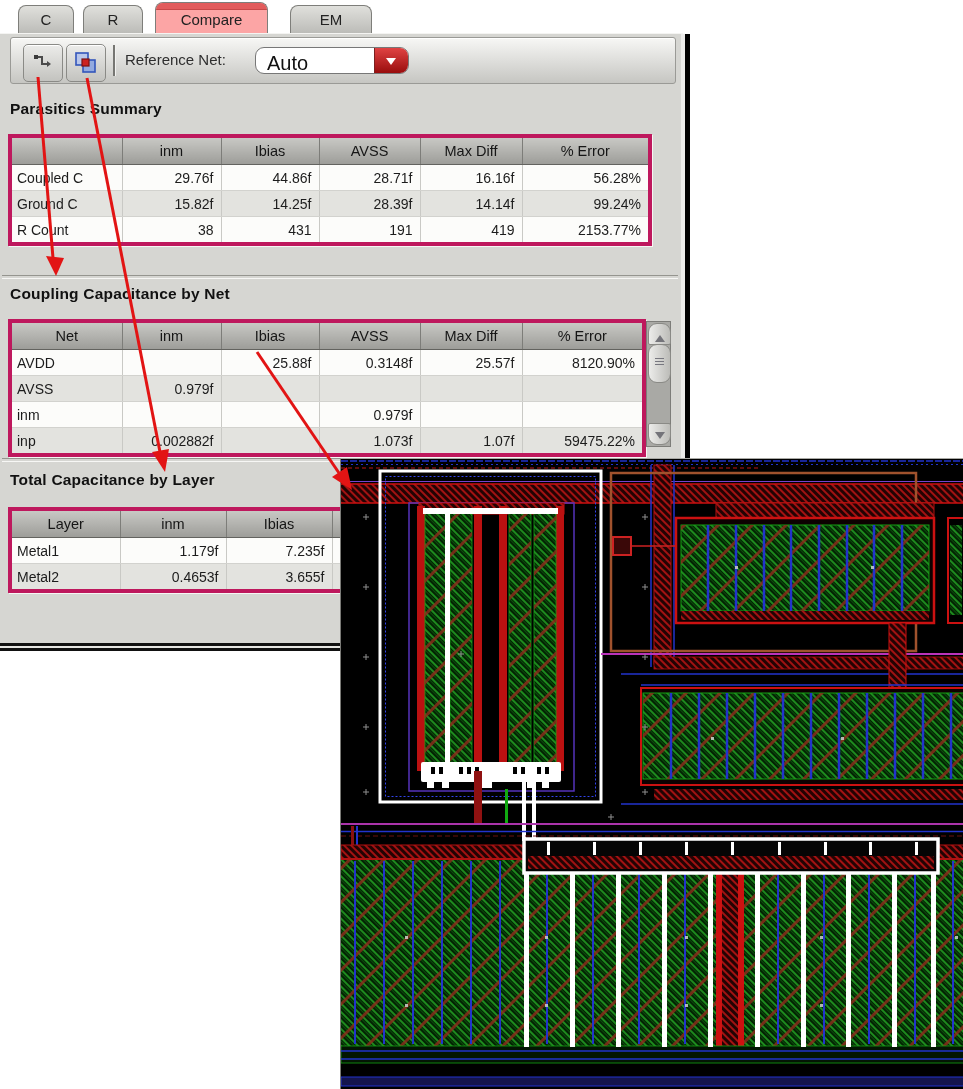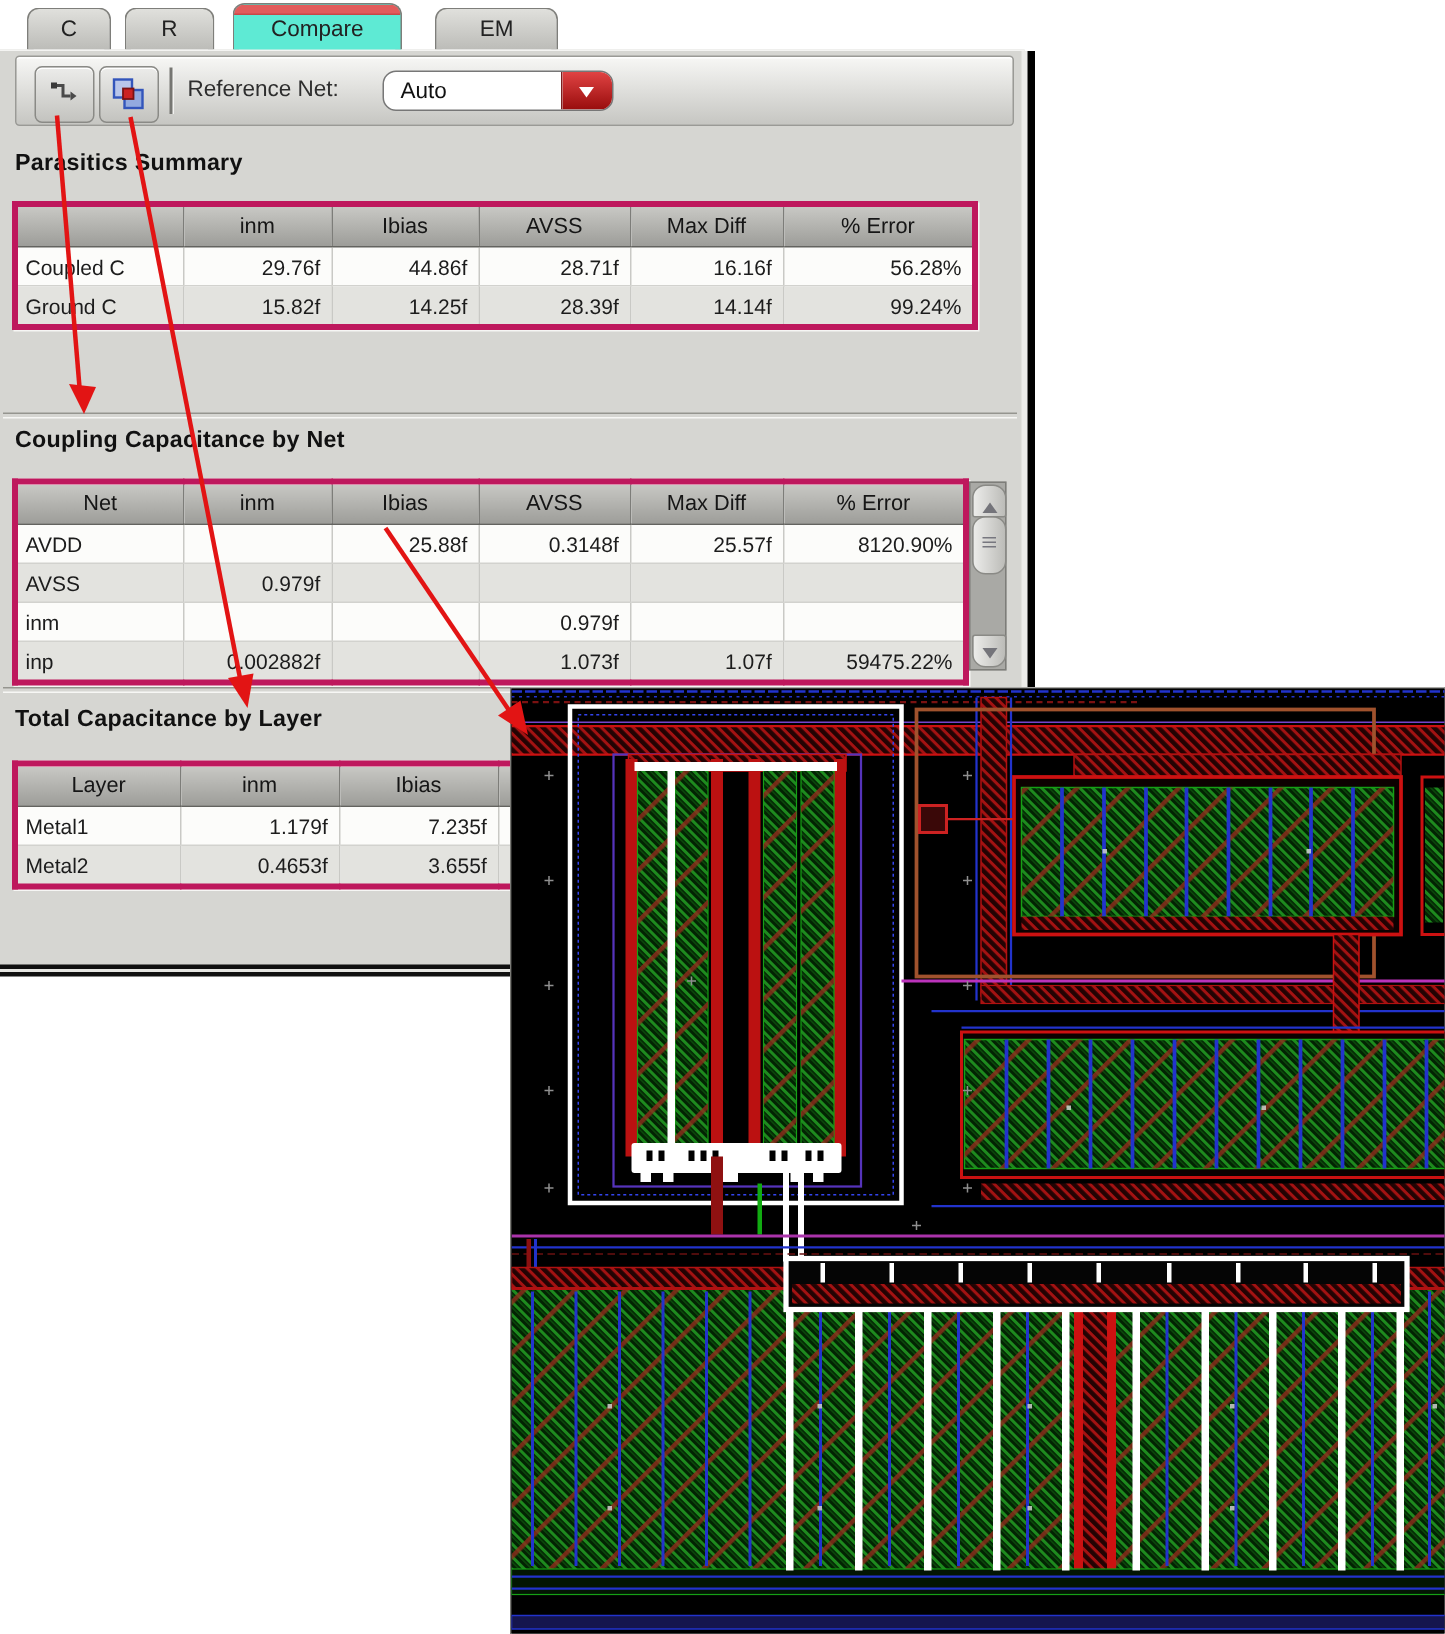--- a/index.html
+++ b/index.html
@@ -5,21 +5,21 @@
   html,body{margin:0;padding:0}
   body{width:963px;height:1089px;position:relative;background:#fff;
        font-family:"Liberation Sans",sans-serif;overflow:hidden}
 
   
   .tab{position:absolute;box-sizing:border-box;border:1px solid #7e7e7a;border-bottom:none;
        border-radius:8px 8px 0 0;background:linear-gradient(#e0e0dc,#bcbcb8);
        text-align:center;font-size:15px;color:#222;z-index:2}
   #tab-c{left:18px;top:5px;width:56px;height:28px;line-height:27px}
   #tab-r{left:83px;top:5px;width:60px;height:28px;line-height:27px}
-  #tab-compare{left:155px;top:2px;width:113px;height:31px;line-height:33px;background:#5eead4}
+  #tab-compare{left:155px;top:2px;width:113px;height:31px;line-height:33px;background:#fca5a5}
   #tab-em{left:290px;top:5px;width:82px;height:28px;line-height:27px}
   .tab-stripe{position:absolute;top:0;left:0;right:0;height:6px;background:#e25c5c;
               border-radius:7px 7px 0 0;border-bottom:1px solid #c84848}
 
   
   #panel{position:absolute;left:0;top:33px;width:683px;height:610px;background:#d6d6d2;
          border-top:1px solid #f4f4f2;z-index:1}
   .edge{position:absolute;z-index:1}
   #edge-r1{left:681px;top:34px;width:4px;height:609px;background:#ececea}
   #edge-r2{left:685px;top:34px;width:5px;height:609px;background:#000}
@@ -35,21 +35,21 @@
         border:1px solid #8a8a86;border-radius:5px;box-shadow:inset 0 1px 0 #fff;cursor:pointer}
   #btn-trace{left:12px}
   #btn-overlap{left:55px}
   .tbtn svg{display:block;margin:6px auto 0}
   #tb-sep{position:absolute;left:102px;top:7px;width:2px;height:31px;background:#76767“2”}
   #tb-sep{position:absolute;left:102px;top:7px;width:2px;height:31px;background:#767672;
           box-shadow:1px 0 0 #f2f2f0}
   #refnet-label{position:absolute;left:114px;top:13px;font-size:15px;color:#2e2e2e}
   #refnet-dd{position:absolute;left:244px;top:9px;width:154px;height:27px;box-sizing:border-box;
              background:#fff;border:1px solid #777;border-radius:9px;cursor:pointer}
-  #refnet-value{position:absolute;left:11px;top:4px;font-size:15px;color:#111}
+  #refnet-value{position:absolute;left:11px;top:4px;font-size:20px;color:#111}
   #refnet-btn{position:absolute;right:0;top:0;width:33px;height:25px;
               background:linear-gradient(#e04343,#990d0d);border-left:1px solid #7a2020;
               border-radius:0 8px 8px 0}
   #refnet-arrow{position:absolute;left:11px;top:10px;width:0;height:0;
                 border:5px solid transparent;border-top:7px solid #fff}
 
   
   .sect{position:absolute;left:10px;font-weight:bold;font-size:15.5px;color:#111;letter-spacing:.2px}
   #sect1{top:66px} #sect2{top:251px} #sect3{top:437px}
   .groove{position:absolute;left:2px;width:676px;height:2px;
@@ -158,20 +158,28 @@
           <td class="num">16.16f</td>
           <td class="num">56.28%</td>
         </tr>
         <tr>
           <td class="lbl">Ground C</td>
           <td class="num">15.82f</td>
           <td class="num">14.25f</td>
           <td class="num">28.39f</td>
           <td class="num">14.14f</td>
           <td class="num">99.24%</td>
+        </tr>
+        <tr>
+          <td class="lbl">R Count</td>
+          <td class="num">38</td>
+          <td class="num">431</td>
+          <td class="num">191</td>
+          <td class="num">419</td>
+          <td class="num">2153.77%</td>
         </tr>
       </tbody>
     </table>
 
   <div class="groove" id="groove1"></div>
 
   <div class="sect" id="sect2">Coupling Capacitance by Net</div>
   <table class="dtable" id="table-coupling">
       <colgroup>
         <col style="width: 112px;">

